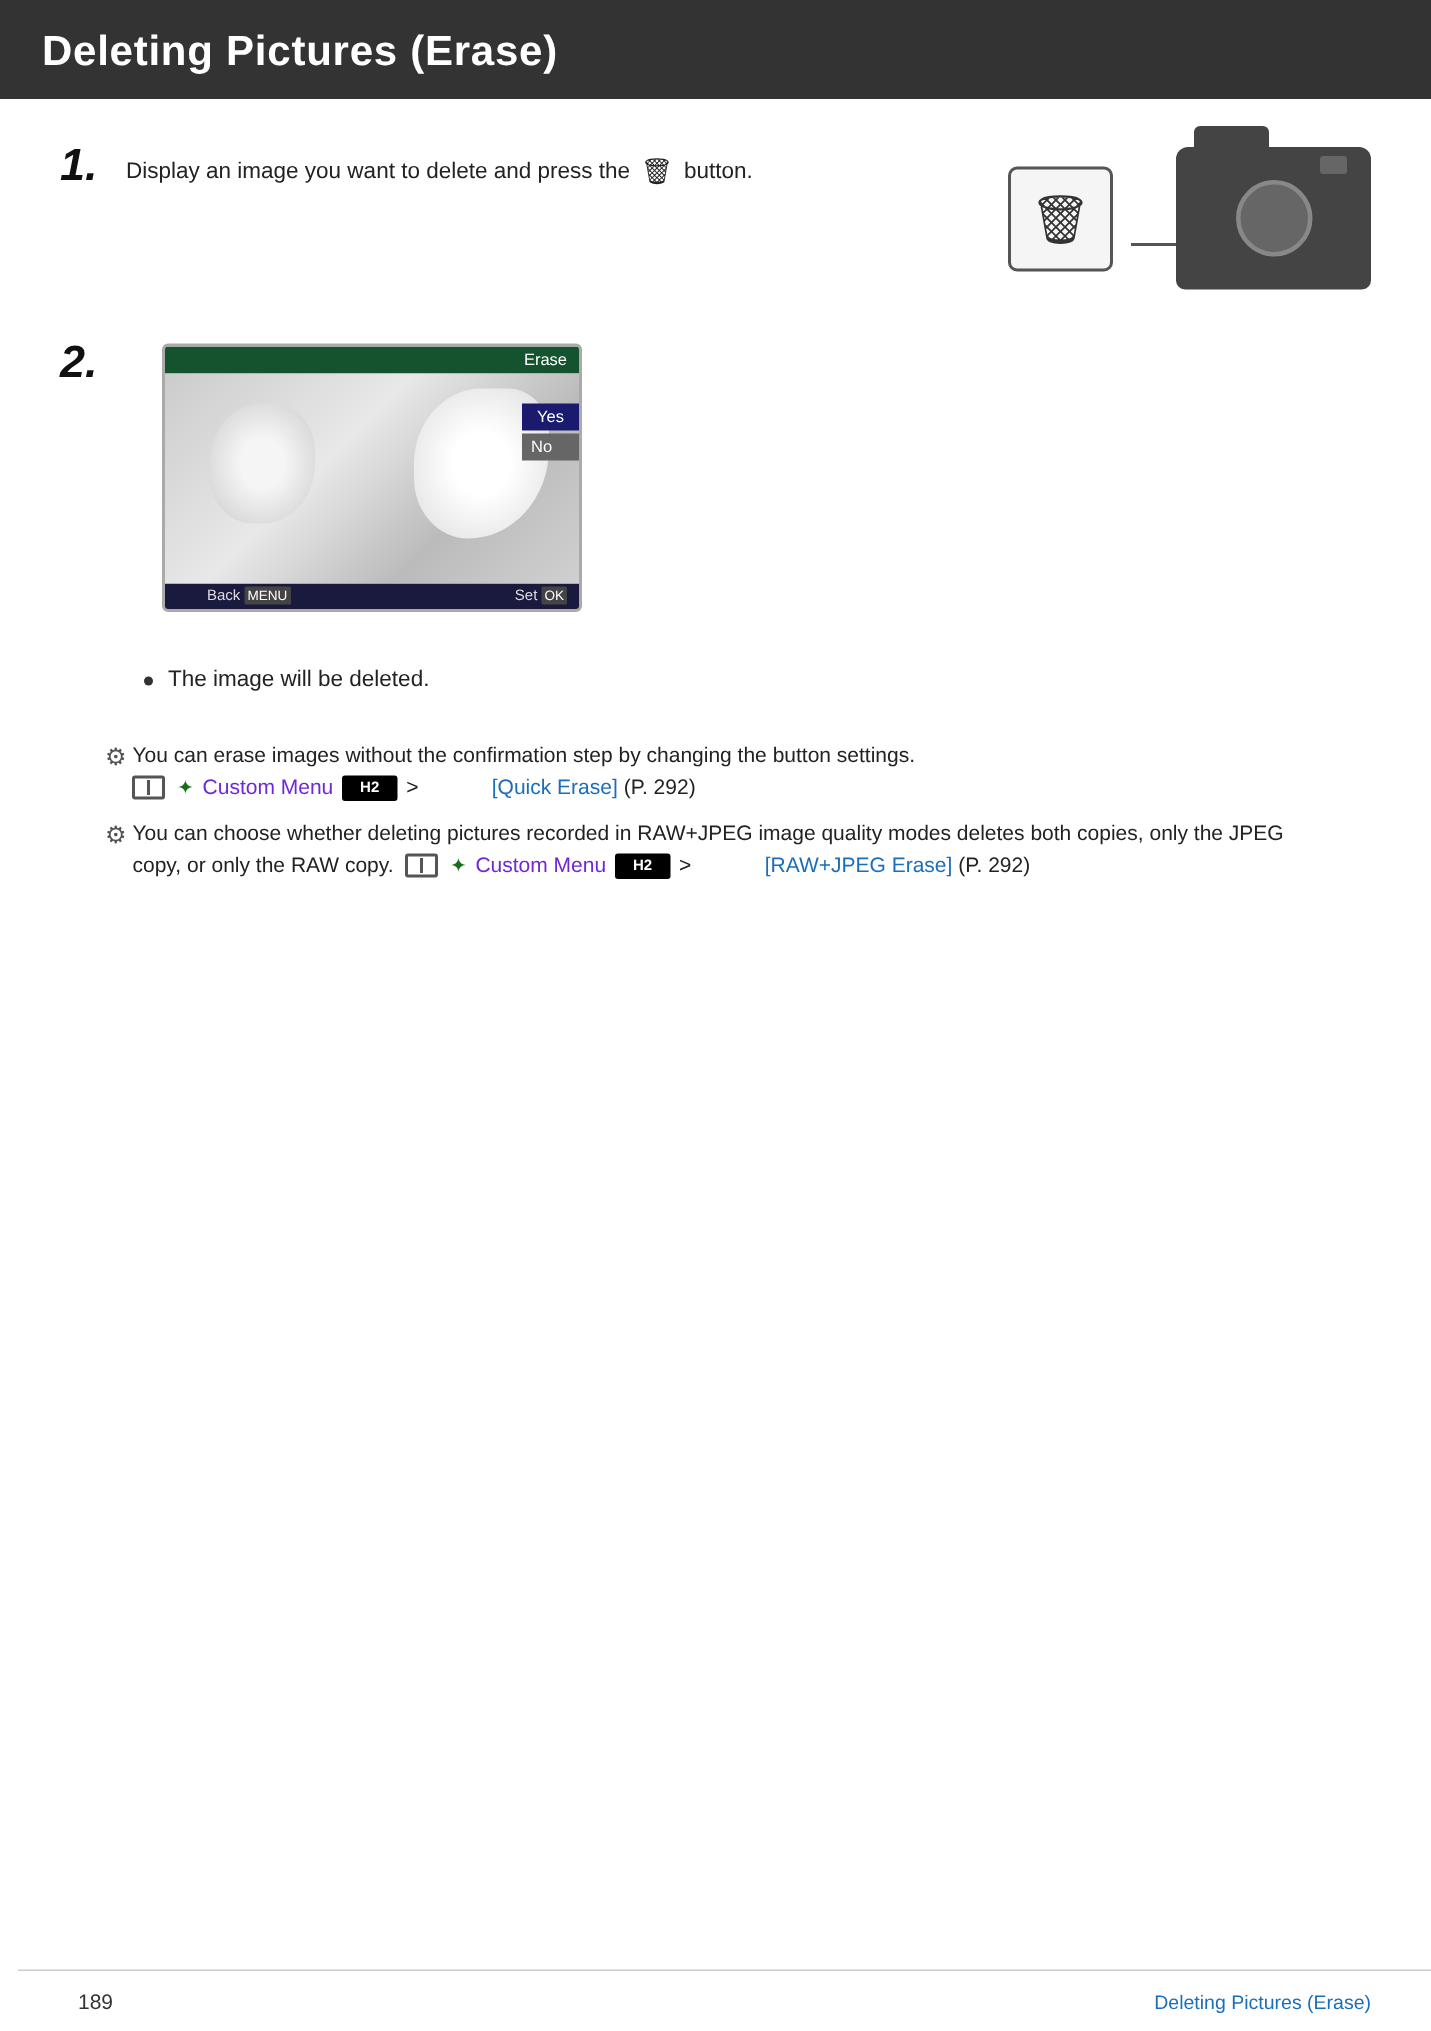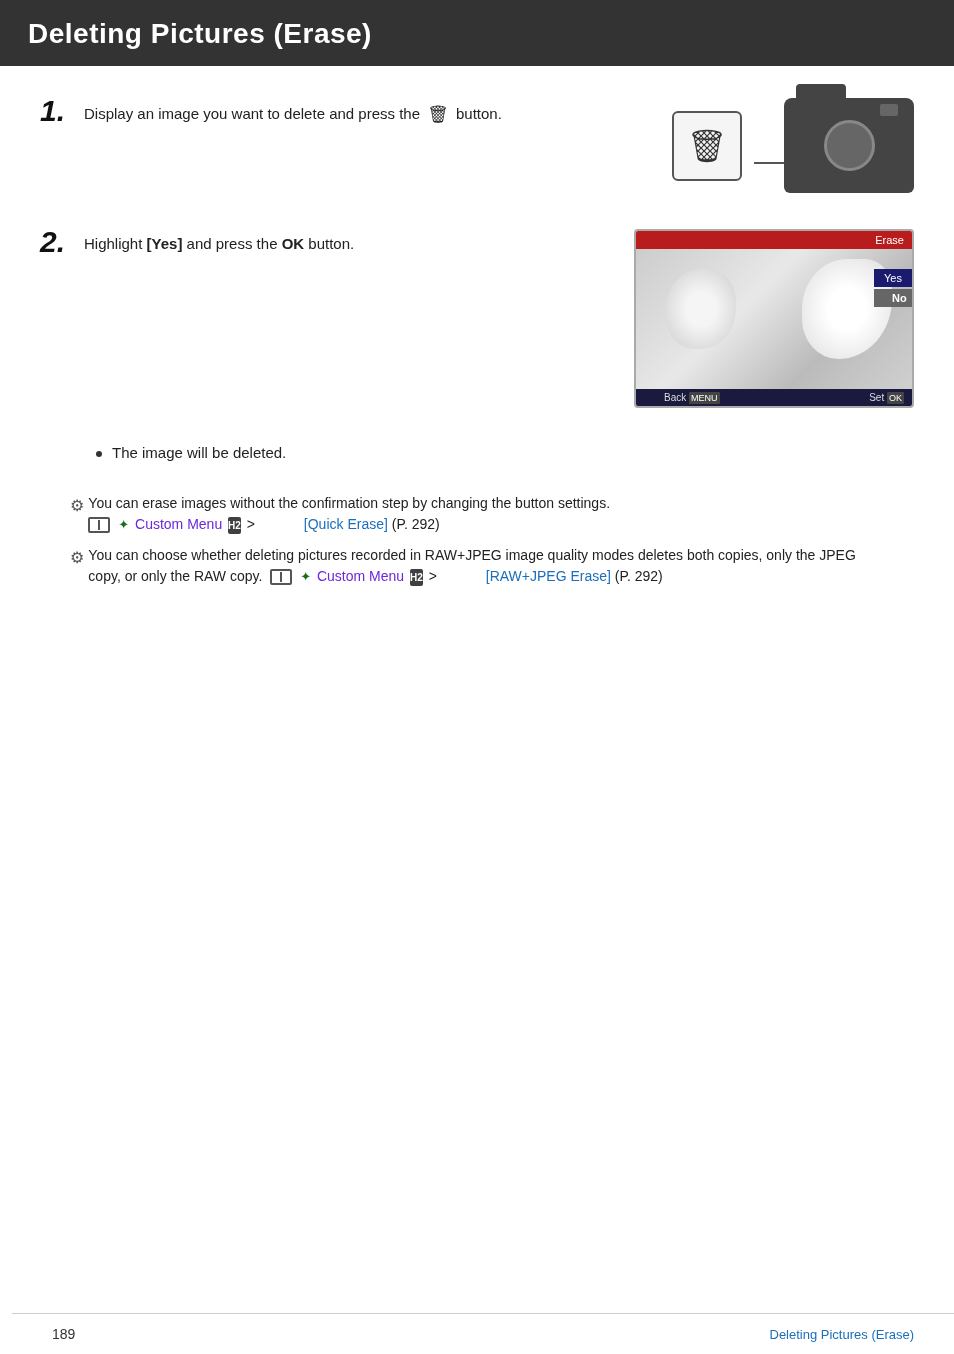--- a/index.html
+++ b/index.html
@@ -117,21 +117,21 @@
     
     .screen-mockup {
       width: 280px;
       border: 2px solid #aaa;
       border-radius: 4px;
       overflow: hidden;
       background: #eee;
       font-size: 12px;
     }
     .screen-topbar {
-      background: #b91c1c;
+      background: #14532d;
       color: #fff;
       font-size: 11px;
       padding: 3px 8px;
       display: flex;
       justify-content: flex-end;
       align-items: center;
     }
     .screen-topbar .erase-label {
       color: #fff;
       font-size: 11px;
@@ -174,23 +174,22 @@
       background: #1a1a6e;
       color: #fff;
       text-align: center;
       padding: 3px 6px;
       font-size: 11px;
       margin-bottom: 2px;
     }
     .screen-no {
       background: #666;
       color: #fff;
-      padding: 3px 18px;
+      padding: 3px 6px;
       font-size: 11px;
-      font-weight: bold;
     }
     .screen-bottombar {
       background: #1a1a3e;
       color: #aaa;
       font-size: 10px;
       padding: 3px 8px;
       display: flex;
       justify-content: space-between;
       align-items: center;
     }
@@ -240,25 +239,25 @@
       flex: 1;
     }
     .custom-menu-icon {
       display: inline-block;
       color: #1a6e1a;
       font-size: 13px;
       margin-right: 2px;
     }
     .badge-h2 {
       display: inline-block;
-      background: #404040;
+      background: #000000;
       color: #fff;
       font-size: 10px;
       font-weight: bold;
-      padding: 1px 0;
+      padding: 1px 12px;
       border-radius: 2px;
       margin: 0 2px;
       vertical-align: middle;
     }
     .link-text {
       color: #1a6eba;
       font-weight: normal;
       margin-left: 45px;
     }
     .link-text-green {
@@ -320,23 +319,20 @@
 
       <div class="camera-body">
         <div class="camera-bump"></div>
         <div class="camera-flash"></div>
       </div>
     </div>
   </div>
 
   <div class="step" style="margin-top:20px;">
     <div class="step-number">2.</div>
-    <div class="step-text">
-      <span>Highlight </span><strong>[Yes]</strong><span> and press the </span><strong>OK</strong><span> button.</span>
-    </div>
     <div class="step-image">
 
       <div class="screen-mockup">
         <div class="screen-topbar">
           <span class="erase-label">Erase</span>
         </div>
         <div class="screen-photo">
           <div class="flower-left"></div>
           <div class="flower-right"></div>
           <div class="screen-yes-no">

